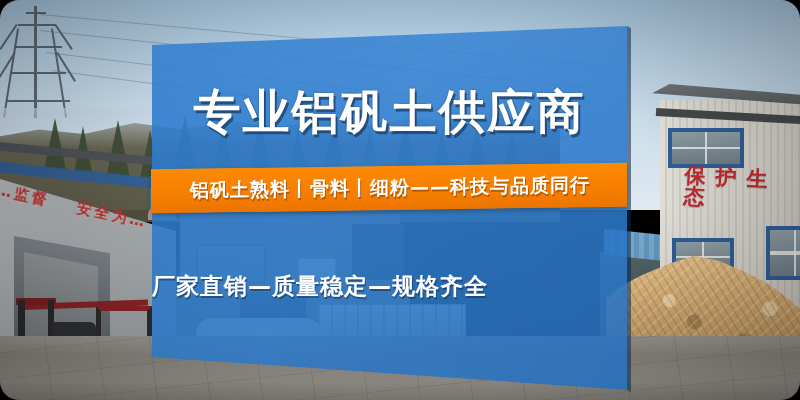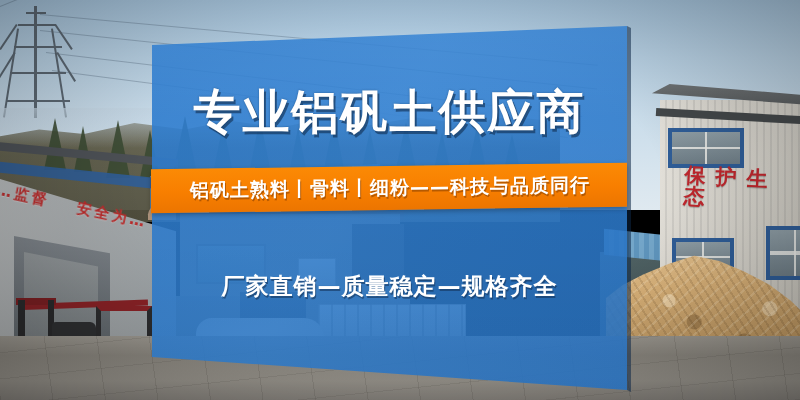--- a/index.html
+++ b/index.html
@@ -8,20 +8,21 @@
     width:800px; height:400px;
     overflow:hidden;
     background:#000;
     font-family:"DejaVu Sans","Liberation Sans",sans-serif;
   }
 
   #stage {
     position:relative;
     width:800px; height:400px;
     overflow:hidden;
+    border-radius:19px;
   }
 
   
   .photo { position:absolute; inset:0; }
 
   
   .sky {
     position:absolute; left:0; top:0; width:800px; height:210px;
     background:linear-gradient(180deg,#a6c4dc 0%,#b9d2e5 28%,#c9dcea 55%,#d6e4ee 80%,#dfe9f0 100%);
   }
@@ -287,21 +288,21 @@
     position:absolute; left:0; top:140px; width:476px; height:44px;
     display:flex; align-items:center; justify-content:center;
     font-size:19px; font-weight:700; color:#ffffff;
     letter-spacing:1px;
     text-shadow:1px 2px 0 rgba(130,60,0,.55);
     white-space:nowrap;
     transform:skewY(-0.8deg);
   }
 
   .sub1, .sub2 {
-    position:absolute; width:475px; text-align:center;
+    position:absolute; width:475px; text-align:left;
     font-size:23px; font-weight:700; color:#ffffff;
     letter-spacing:1px; white-space:nowrap;
     text-shadow:1px 2px 0 rgba(18,48,84,.55);
   }
   .sub1 { top:245px; }
   .sub2 { top:290px; }
 </style>
 </head>
 <body>
 

